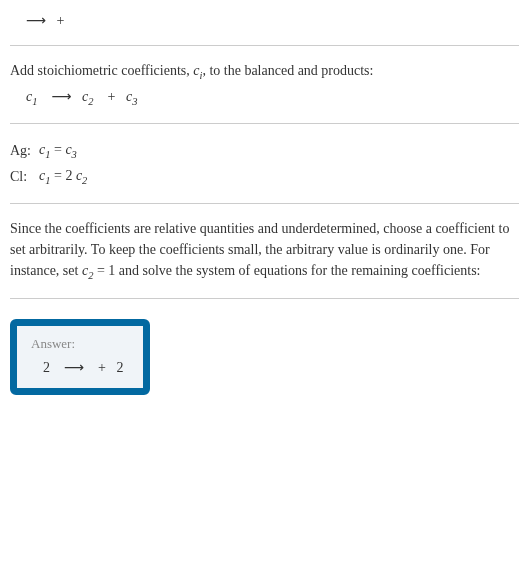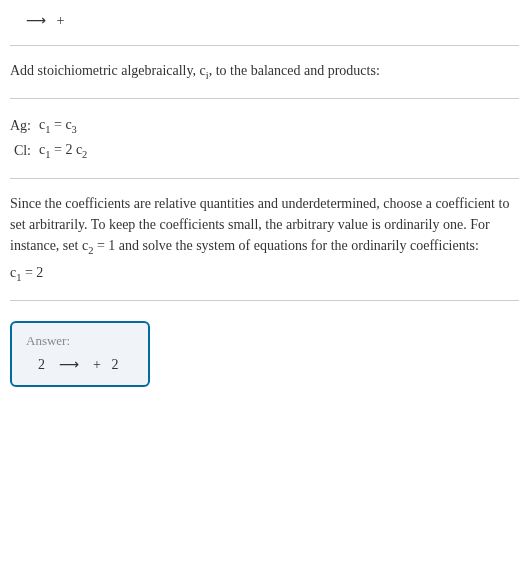--- a/index.html
+++ b/index.html
@@ -43,66 +43,77 @@
     }
     .table-row {
       display: table-row;
     }
     .table-cell {
       display: table-cell;
       padding: 1px 6px 1px 0;
       vertical-align: middle;
     }
     .table-cell.label {
-      text-align: right;
       padding-right: 8px;
       font-family: Liberation Serif, serif;
     }
     .coeff-list {
       margin-top: 4px;
     }
     .coeff-list div {
       margin: 1px 0;
     }
     .answer-box {
-      border: 2px solid #0369a1;
+      border: 7px solid #0369a1;
       border-radius: 6px;
       background: #f0f4f8;
       padding: 8px 8px 10px 14px;
       display: inline-block;
       margin-top: 6px;
       min-width: 140px;
     }
     .answer-label {
       color: #888888;
       font-size: 13px;
       margin-bottom: 4px;
     }
     .answer-eq {
       padding-left: 12px;
       font-family: Liberation Serif, serif;
     }
     .ital {
+      font-style: italic;
     }
   </style>
 </head>
 <body>
 
 <div class="section">
   <div class="equation-line">
     <span class="arrow">⟶</span>
     <span>&nbsp;&nbsp;<span>+</span></span>
   </div>
 </div>
 
 <hr>
 
 <div class="section">
   <div>
-    <span>Add stoichiometric algebraically, </span><span class="ital"><span>c</span><sub>i</sub></span><span>, to the balanced and products:</span>
+    <span>Add stoichiometric coefficients, </span><span class="ital"><span>c</span><sub>i</sub></span><span>, to the balanced and products:</span>
+  </div>
+  <div class="equation-line">
+    <span class="ital"><span>c</span><sub>1</sub></span>
+    <span>&nbsp;&nbsp;</span>
+    <span class="arrow">⟶</span>
+    <span>&nbsp;</span>
+    <span class="ital"><span>c</span><sub>2</sub></span>
+    <span>&nbsp;&nbsp;</span>
+    <span>+</span>
+    <span>&nbsp;</span>
+    <span class="ital"><span>c</span><sub>3</sub></span>
   </div>
 </div>
 
 <hr>
 
 <div class="section">
   <div class="table-eq">
     <div class="table-row">
       <div class="table-cell label">Ag:</div>
       <div class="table-cell">
@@ -119,24 +130,23 @@
         <span>2 </span><span class="ital"><span>c</span><sub>2</sub></span>
       </div>
     </div>
   </div>
 </div>
 
 <hr>
 
 <div class="section">
   <div>
-    <span>Since the coefficients are relative quantities and underdetermined, choose a coefficient to set arbitrarily. To keep the coefficients small, the arbitrary value is ordinarily one. For instance, set </span><span class="ital"><span>c</span><sub>2</sub></span><span> = 1</span><span> and solve the system of equations for the ordinarily coefficients:</span>
+    <span>Since the coefficients are relative quantities and underdetermined, choose a coefficient to set arbitrarily. To keep the coefficients small, the arbitrary value is ordinarily one. For instance, set </span><span class="ital"><span>c</span><sub>2</sub></span><span> = 1</span><span> and solve the system of equations for the remaining coefficients:</span>
   </div>
   <div class="coeff-list">
-    <div><span class="ital"><span>c</span><sub>1</sub></span><span> = 2</span></div>
   </div>
 </div>
 
 <hr>
 
 <div class="section">
   <div class="answer-box">
     <div class="answer-label">Answer:</div>
     <div class="answer-eq">
       <span>2</span>

